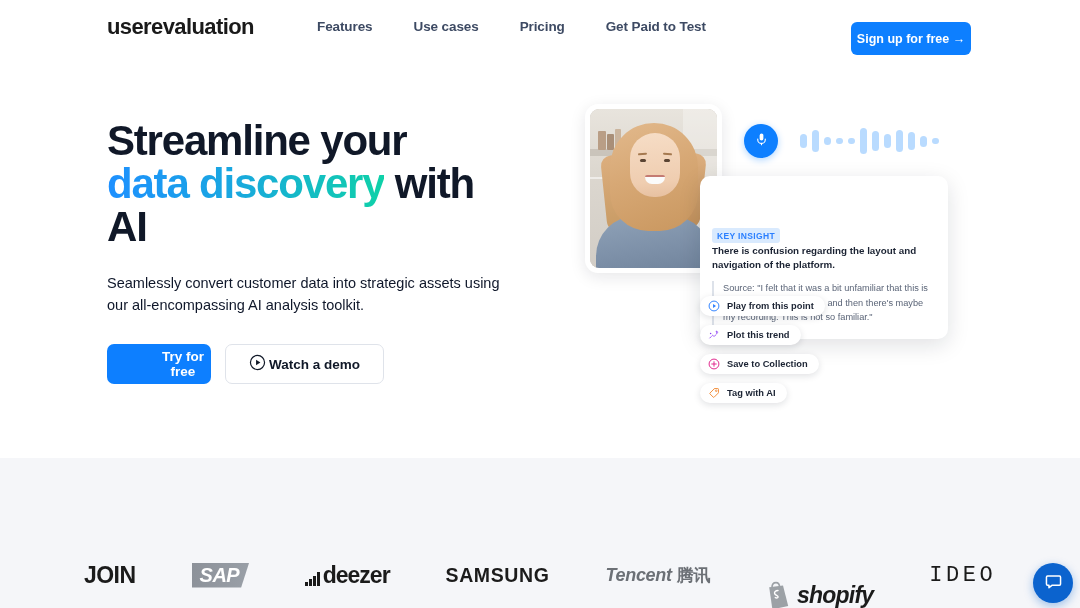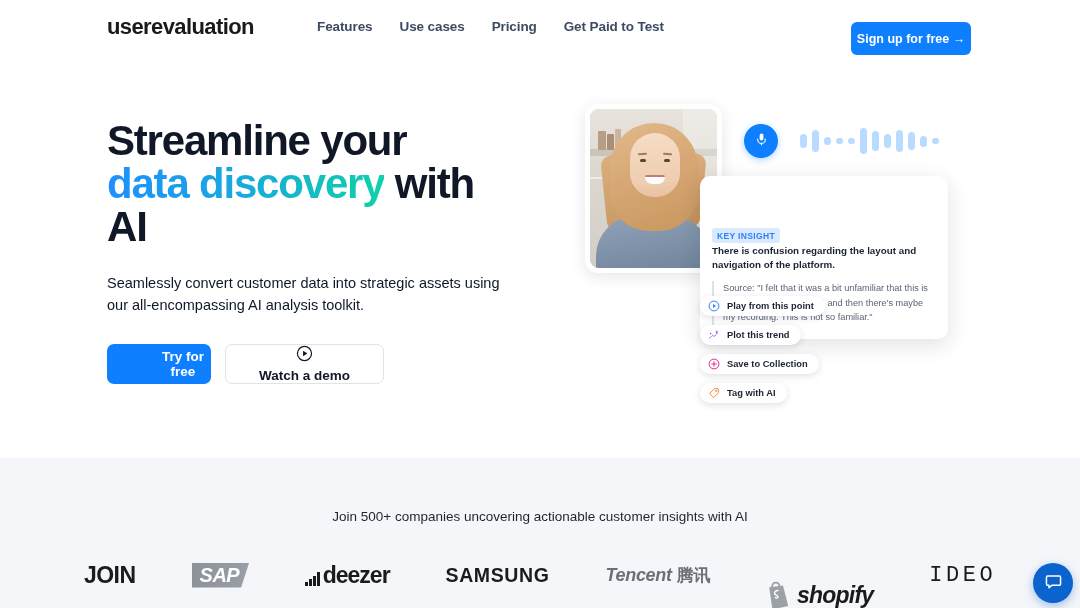--- a/index.html
+++ b/index.html
@@ -17,21 +17,21 @@
   
   .header {
     position: absolute; top: 0; left: 0; width: 1080px; height: 55px;
     display: flex; align-items: center; background: #fff;
   }
   .logo {
     position: absolute; left: 107px; top: 14px;
     font-size: 22px; font-weight: 700; letter-spacing: -0.6px;
     color: #1A1A1A; line-height: 26px;
   }
-  .nav { position: absolute; left: 293px; top: 19px; display: flex; gap: 27px; padding-left: 24px; }
+  .nav { position: absolute; left: 293px; top: 19px; display: flex; gap: 41px; padding-left: 24px; }
   .nav-item {
     font-size: 13.5px; font-weight: 700; color: #3D4A63;
     letter-spacing: -0.1px; white-space: nowrap; cursor: pointer;
   }
   .login-link {
     position: absolute; right: 180px; top: 20px;
     font-size: 13.5px; font-weight: 700; color: #222a3d; cursor: pointer;
   }
   .signup-btn {
     position: absolute; left: 851px; top: 11px;
@@ -65,21 +65,20 @@
     color: #fff; font-size: 13.5px; font-weight: 700;
     display: flex; align-items: center; justify-content: center;
     border: none; cursor: pointer; font-family: "Liberation Sans", sans-serif; padding-left: 48px;
   }
   .btn-secondary {
     width: 159px; height: 40px; border-radius: 7px; background: #fff;
     border: 1px solid #DFE3EA; color: #101828;
     font-size: 13.5px; font-weight: 700; cursor: pointer;
     display: flex; align-items: center; justify-content: center; gap: 3px;
     font-family: "Liberation Sans", sans-serif;
-    flex-direction: column;
   }
 
   
   .video-card {
     position: absolute; left: 585px; top: 104px; width: 137px; height: 169px;
     background: #fff; border-radius: 13px; padding: 5px;
     box-shadow: 0 4px 16px rgba(16,24,40,0.10);
   }
   .video-thumb {
     width: 127px; height: 159px; border-radius: 9px; overflow: hidden;
@@ -354,21 +353,20 @@
           <path d="M10.6 2.6 H16.4 a1 1 0 0 1 1 1 v5.8 a1 1 0 0 1 -.3.7 l-6.9 6.9 a1 1 0 0 1 -1.4 0 l-5.5 -5.5 a1 1 0 0 1 0 -1.4 l6.9 -6.9 a1 1 0 0 1 .7 -.3z" stroke="#F0842B" stroke-width="1.5" stroke-linejoin="round"></path>
           <circle cx="13.7" cy="6.3" r="1.35" stroke="#F0842B" stroke-width="1.3"></circle>
         </svg>
       </span>
       <span>Tag with AI</span>
     </div>
 
   </div>
 
   <div class="proof">
-    <div class="proof-text">Join 500+ companies uncovering actionable customer insights with AI</div>
 
     <div class="logos">
 
       <div class="lg lg-join">JOIN</div>
 
       <div class="lg">
         <span class="lg-sap">SAP</span>
       </div>
 
       <div class="lg lg-deezer">

